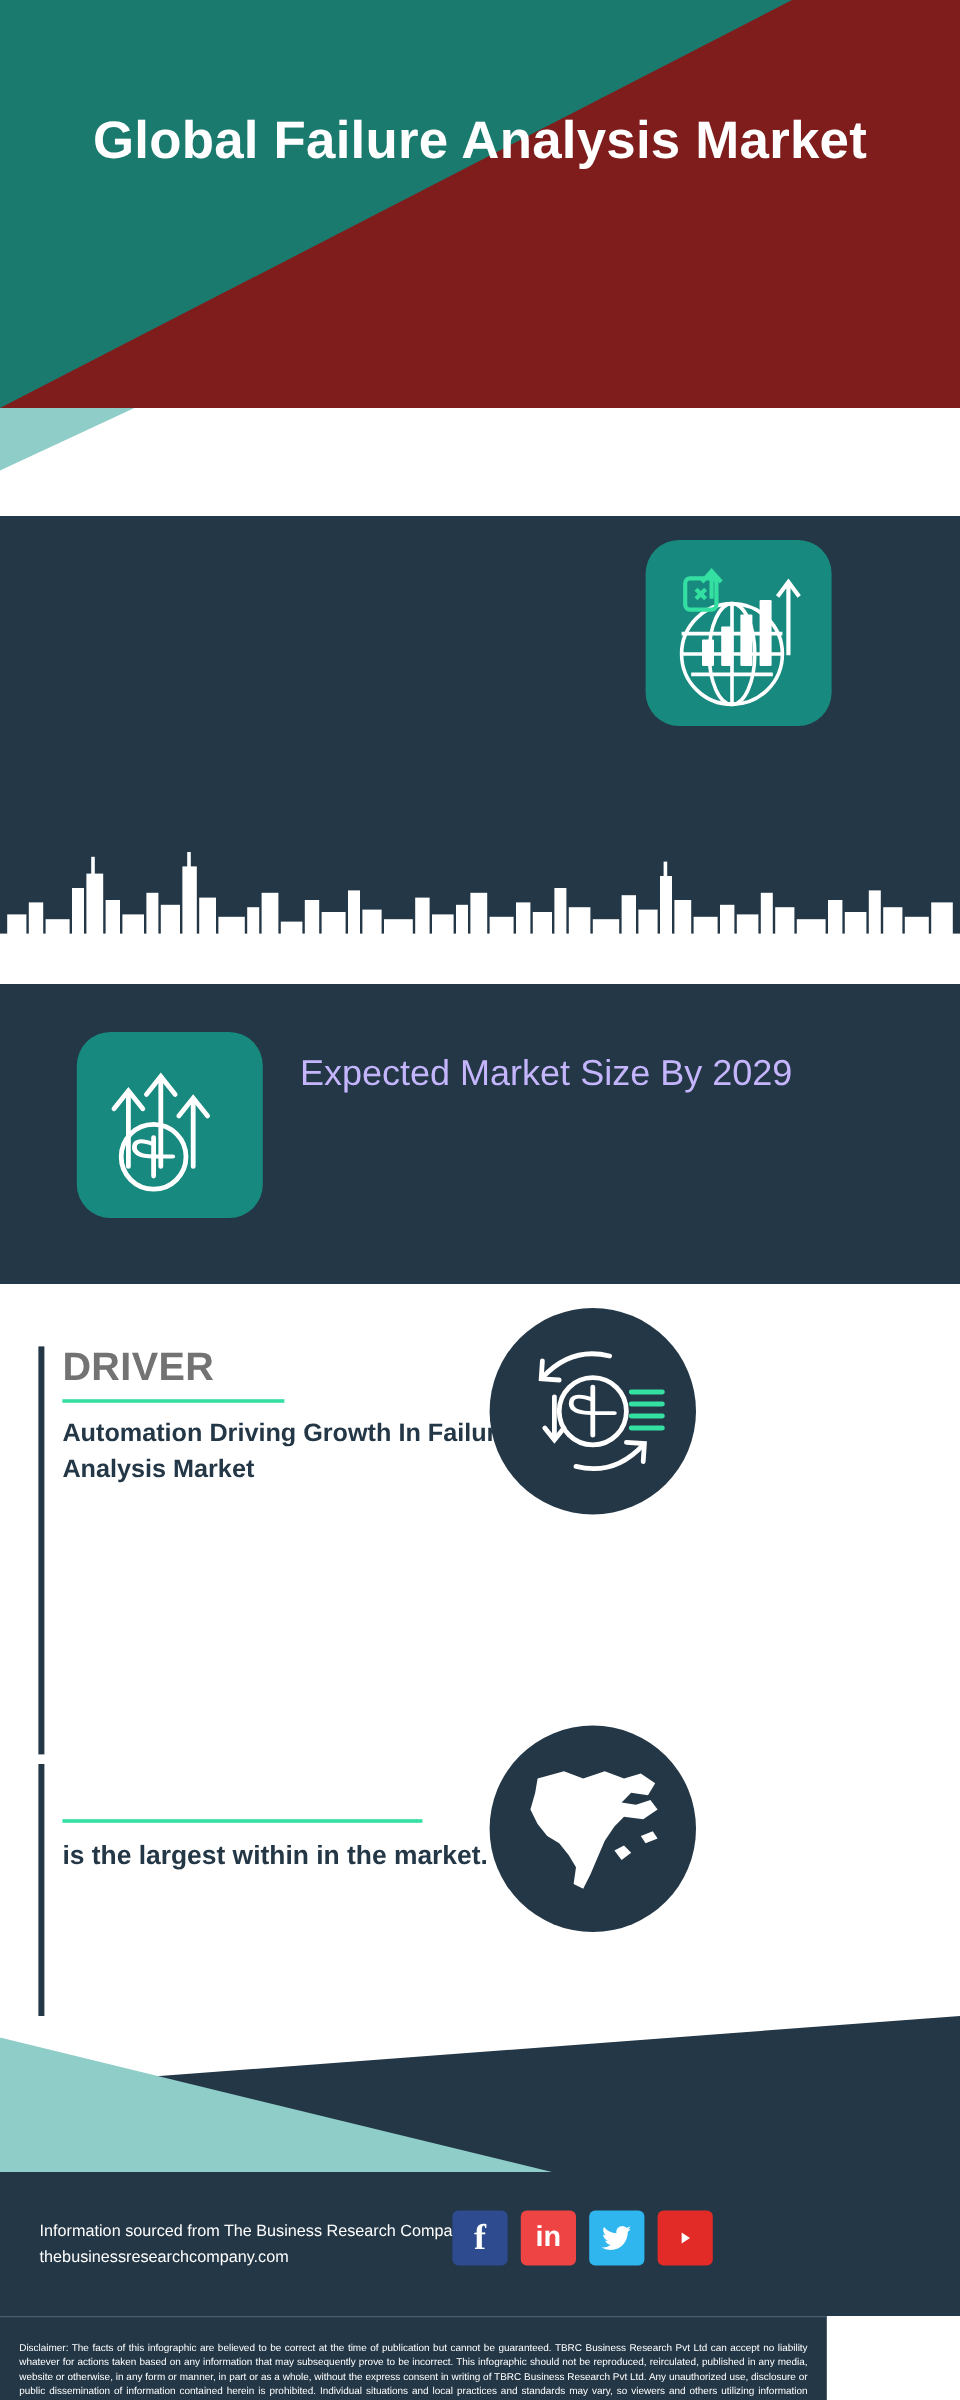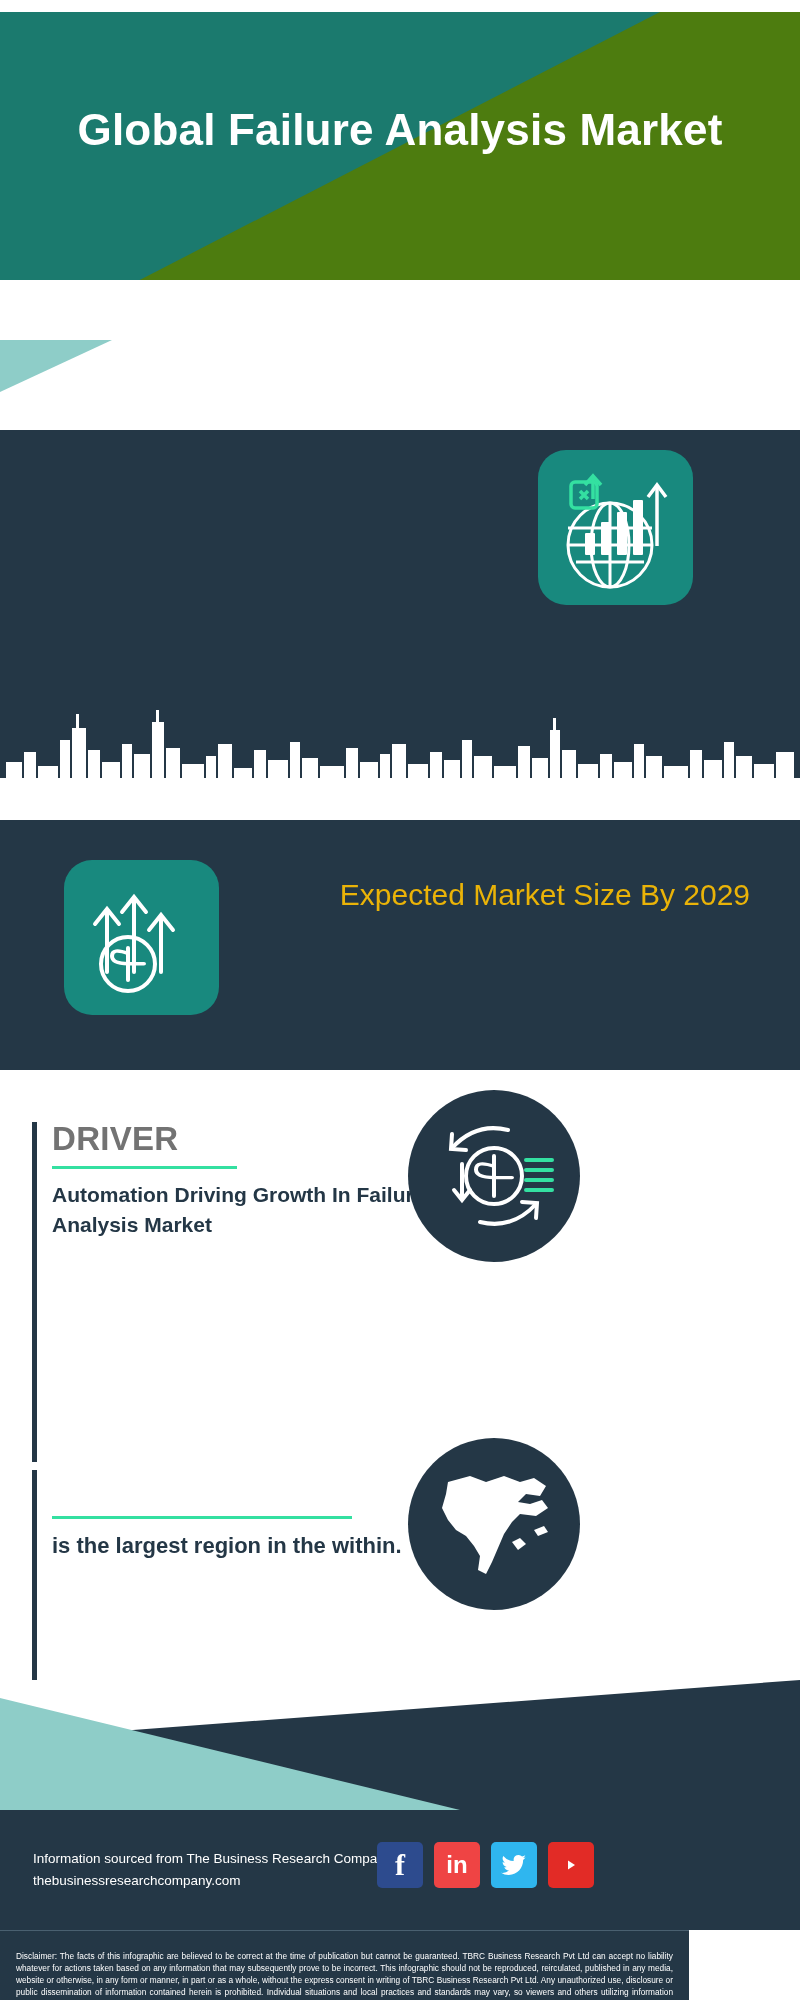--- a/index.html
+++ b/index.html
@@ -13,23 +13,23 @@
     position: relative;
     width: 800px;
     height: 2000px;
     overflow: hidden;
     background: #ffffff;
   }
 
   
   .header {
     position: absolute;
-    left: 0; top: 12px;
-    width: 800px; height: 268px;
-    background: #4d7c0f;
+    left: 0; top: 0;
+    width: 800px; height: 340px;
+    background: #7f1d1d;
     overflow: hidden;
   }
   .header-teal-tri {
     position: absolute;
     left: 0; top: 0;
     width: 0; height: 0;
     border-top: 340px solid #1b7a6e;
     border-right: 660px solid transparent;
   }
   .header-title {
@@ -109,22 +109,22 @@
     position: absolute;
     left: 64px; top: 160px;
     width: 155px; height: 155px;
     background: #18897e;
     border-radius: 28px;
   }
   .size-text {
     position: absolute;
     left: 250px; top: 175px;
     width: 500px;
-    text-align: right;
-    color: #eab308;
+    text-align: left;
+    color: #c4b5fd;
     font-size: 30px;
     line-height: 1.35;
   }
   .size-value {
     position: absolute;
     left: 250px; top: 252px;
     width: 500px;
     text-align: center;
     color: #34e0a1;
     font-size: 56px;
@@ -384,21 +384,21 @@
           <path d="M118 70 H144"></path>
           <path d="M118 80 H144"></path>
           <path d="M118 90 H144"></path>
           <path d="M118 100 H144"></path>
         </g>
       </svg>
     </div>
 
     <div class="vbar vbar-region"></div>
     <div class="card-rule" style="top:446px; width:300px"></div>
-    <div class="card-body" style="top:460px; font-size:22px">is the largest region in the within.</div>
+    <div class="card-body" style="top:460px; font-size:22px">is the largest within in the market.</div>
     <div class="circle-icon" style="left:408px; top:368px">
       <svg width="172" height="172" viewBox="0 0 172 172">
         <path fill="#ffffff" d="M40 44 L62 38 L78 44 L96 38 L112 44 L126 40 L138 48 L132 58 L118 56 L110 64 L122 66 L134 62 L140 70 L128 78 L112 76 L104 84 L96 96 L90 110 L84 124 L78 136 L70 132 L72 118 L66 108 L58 98 L48 92 L40 82 L34 70 L38 56 Z"></path>
         <path fill="#ffffff" d="M104 104 L112 100 L118 106 L110 112 Z"></path>
         <path fill="#ffffff" d="M126 92 L136 88 L140 94 L130 98 Z"></path>
       </svg>
     </div>
   </div>
 
   <div class="footer-wrap">

